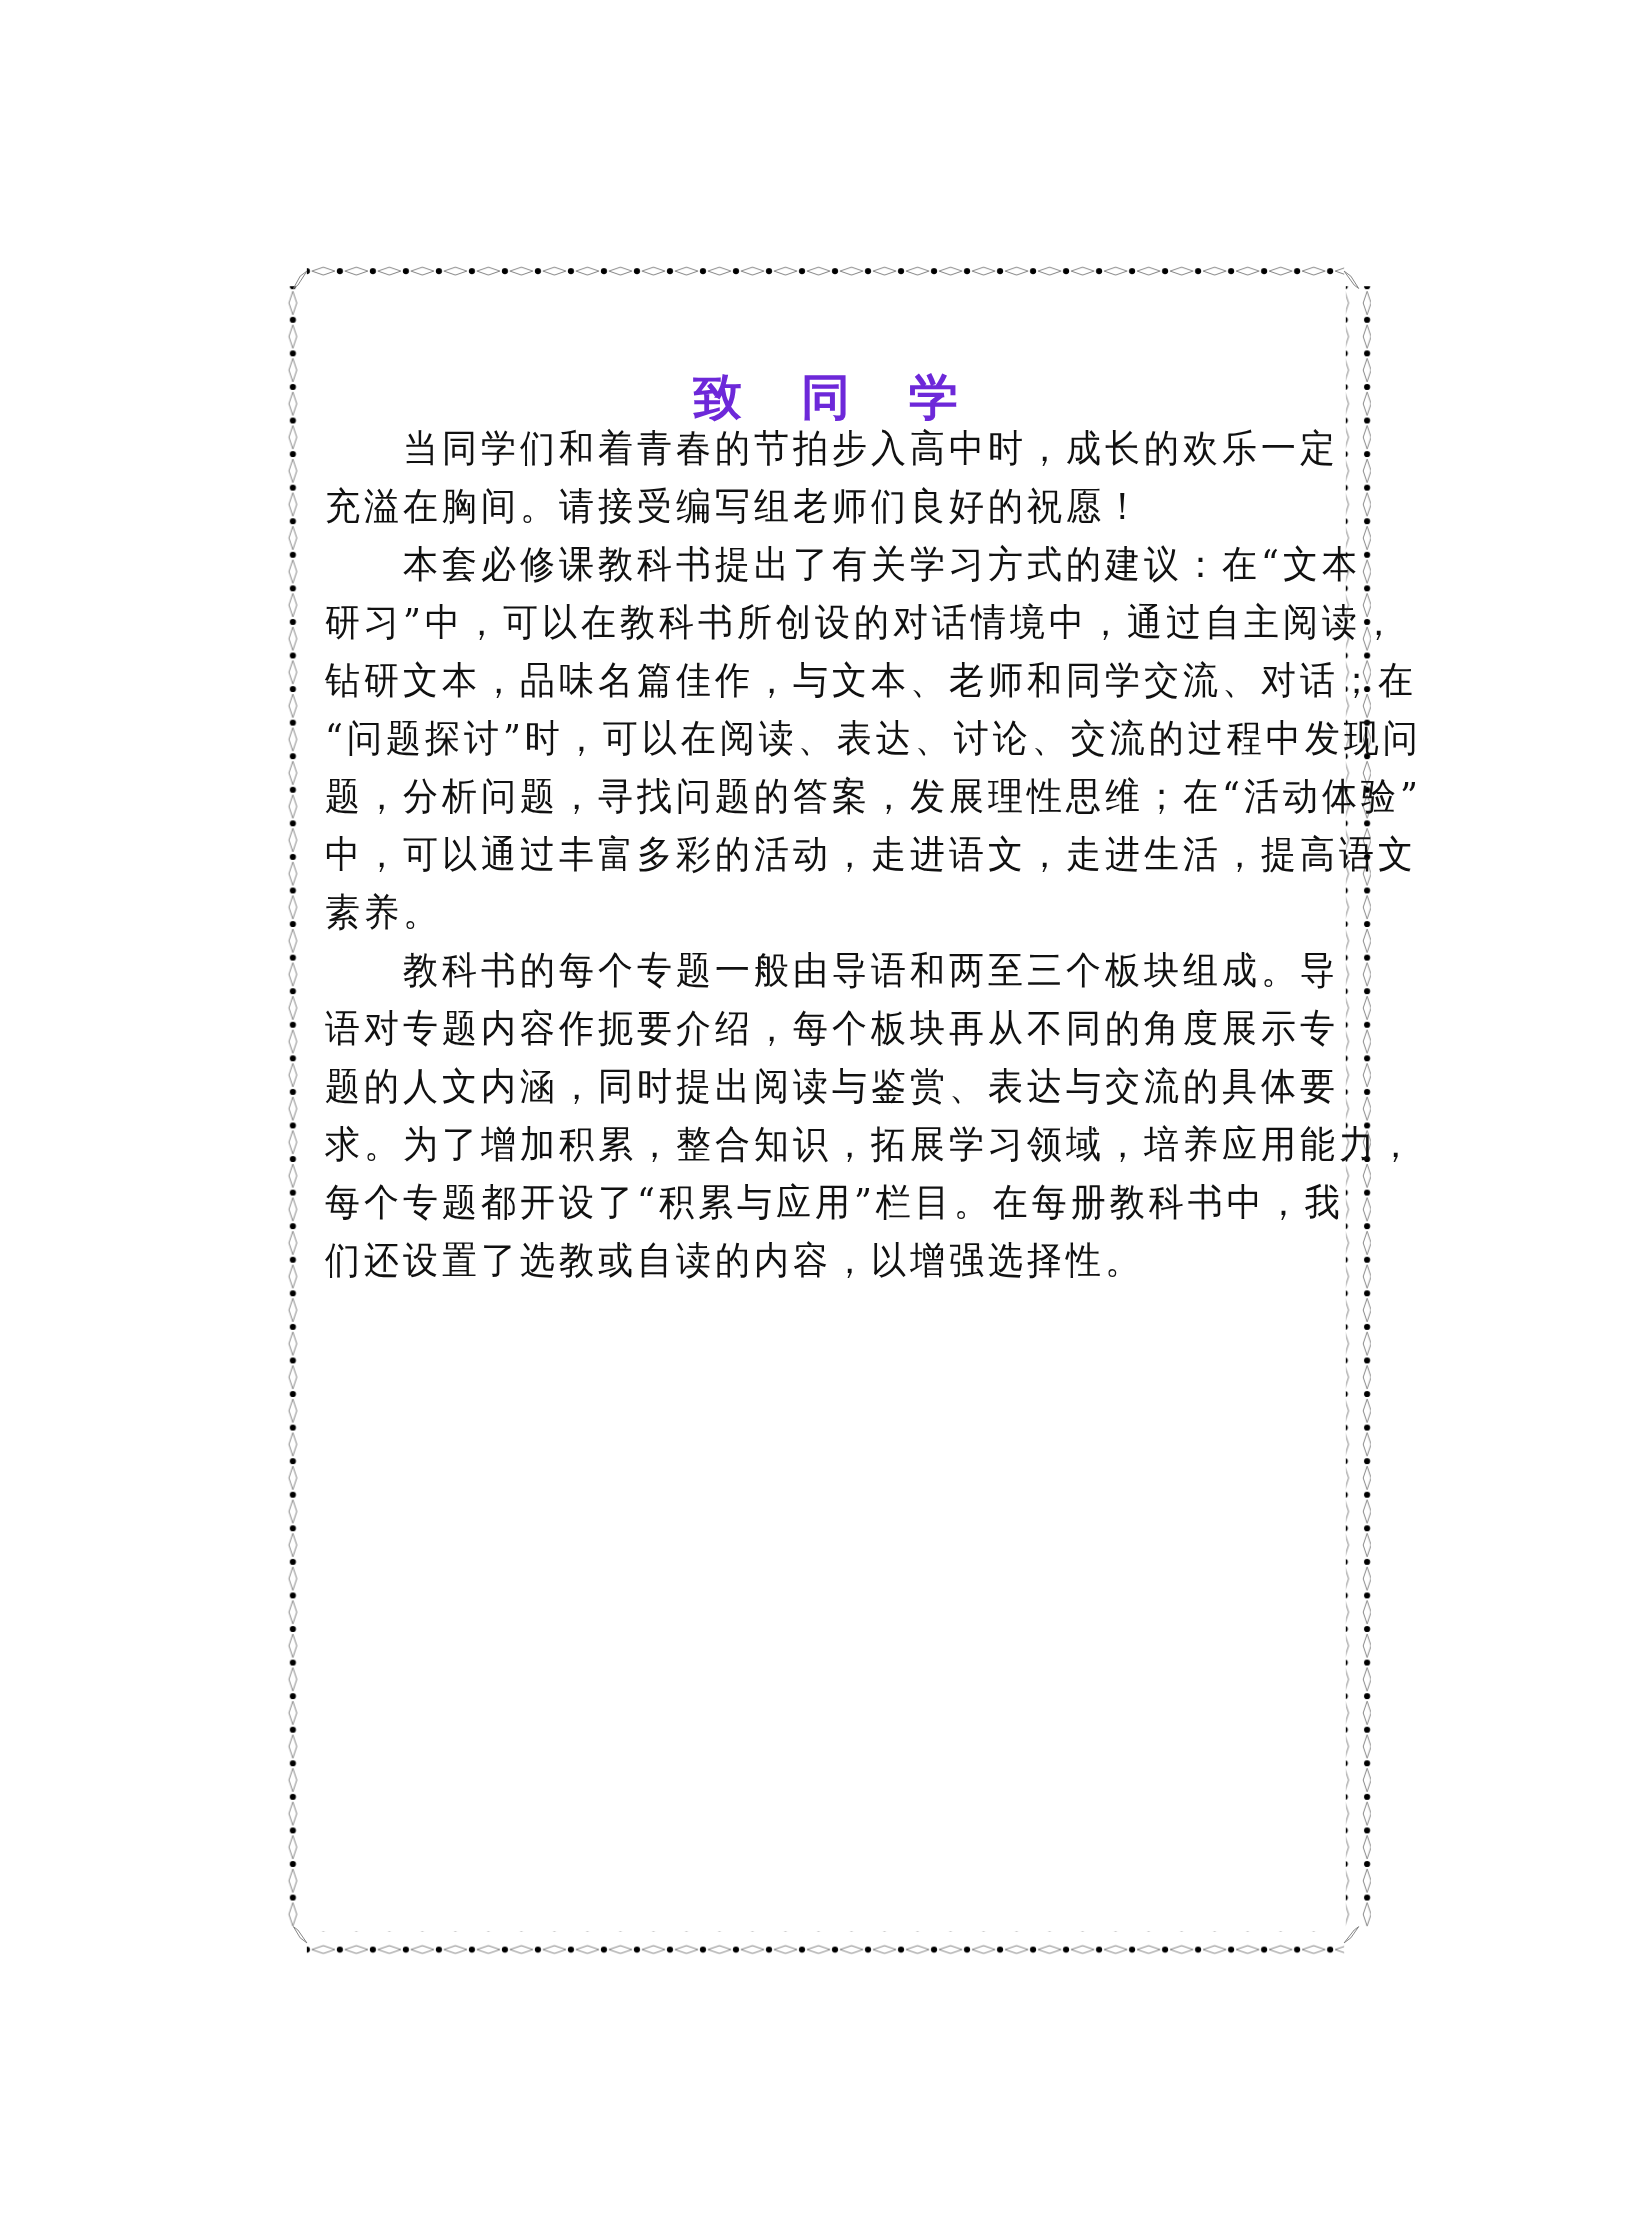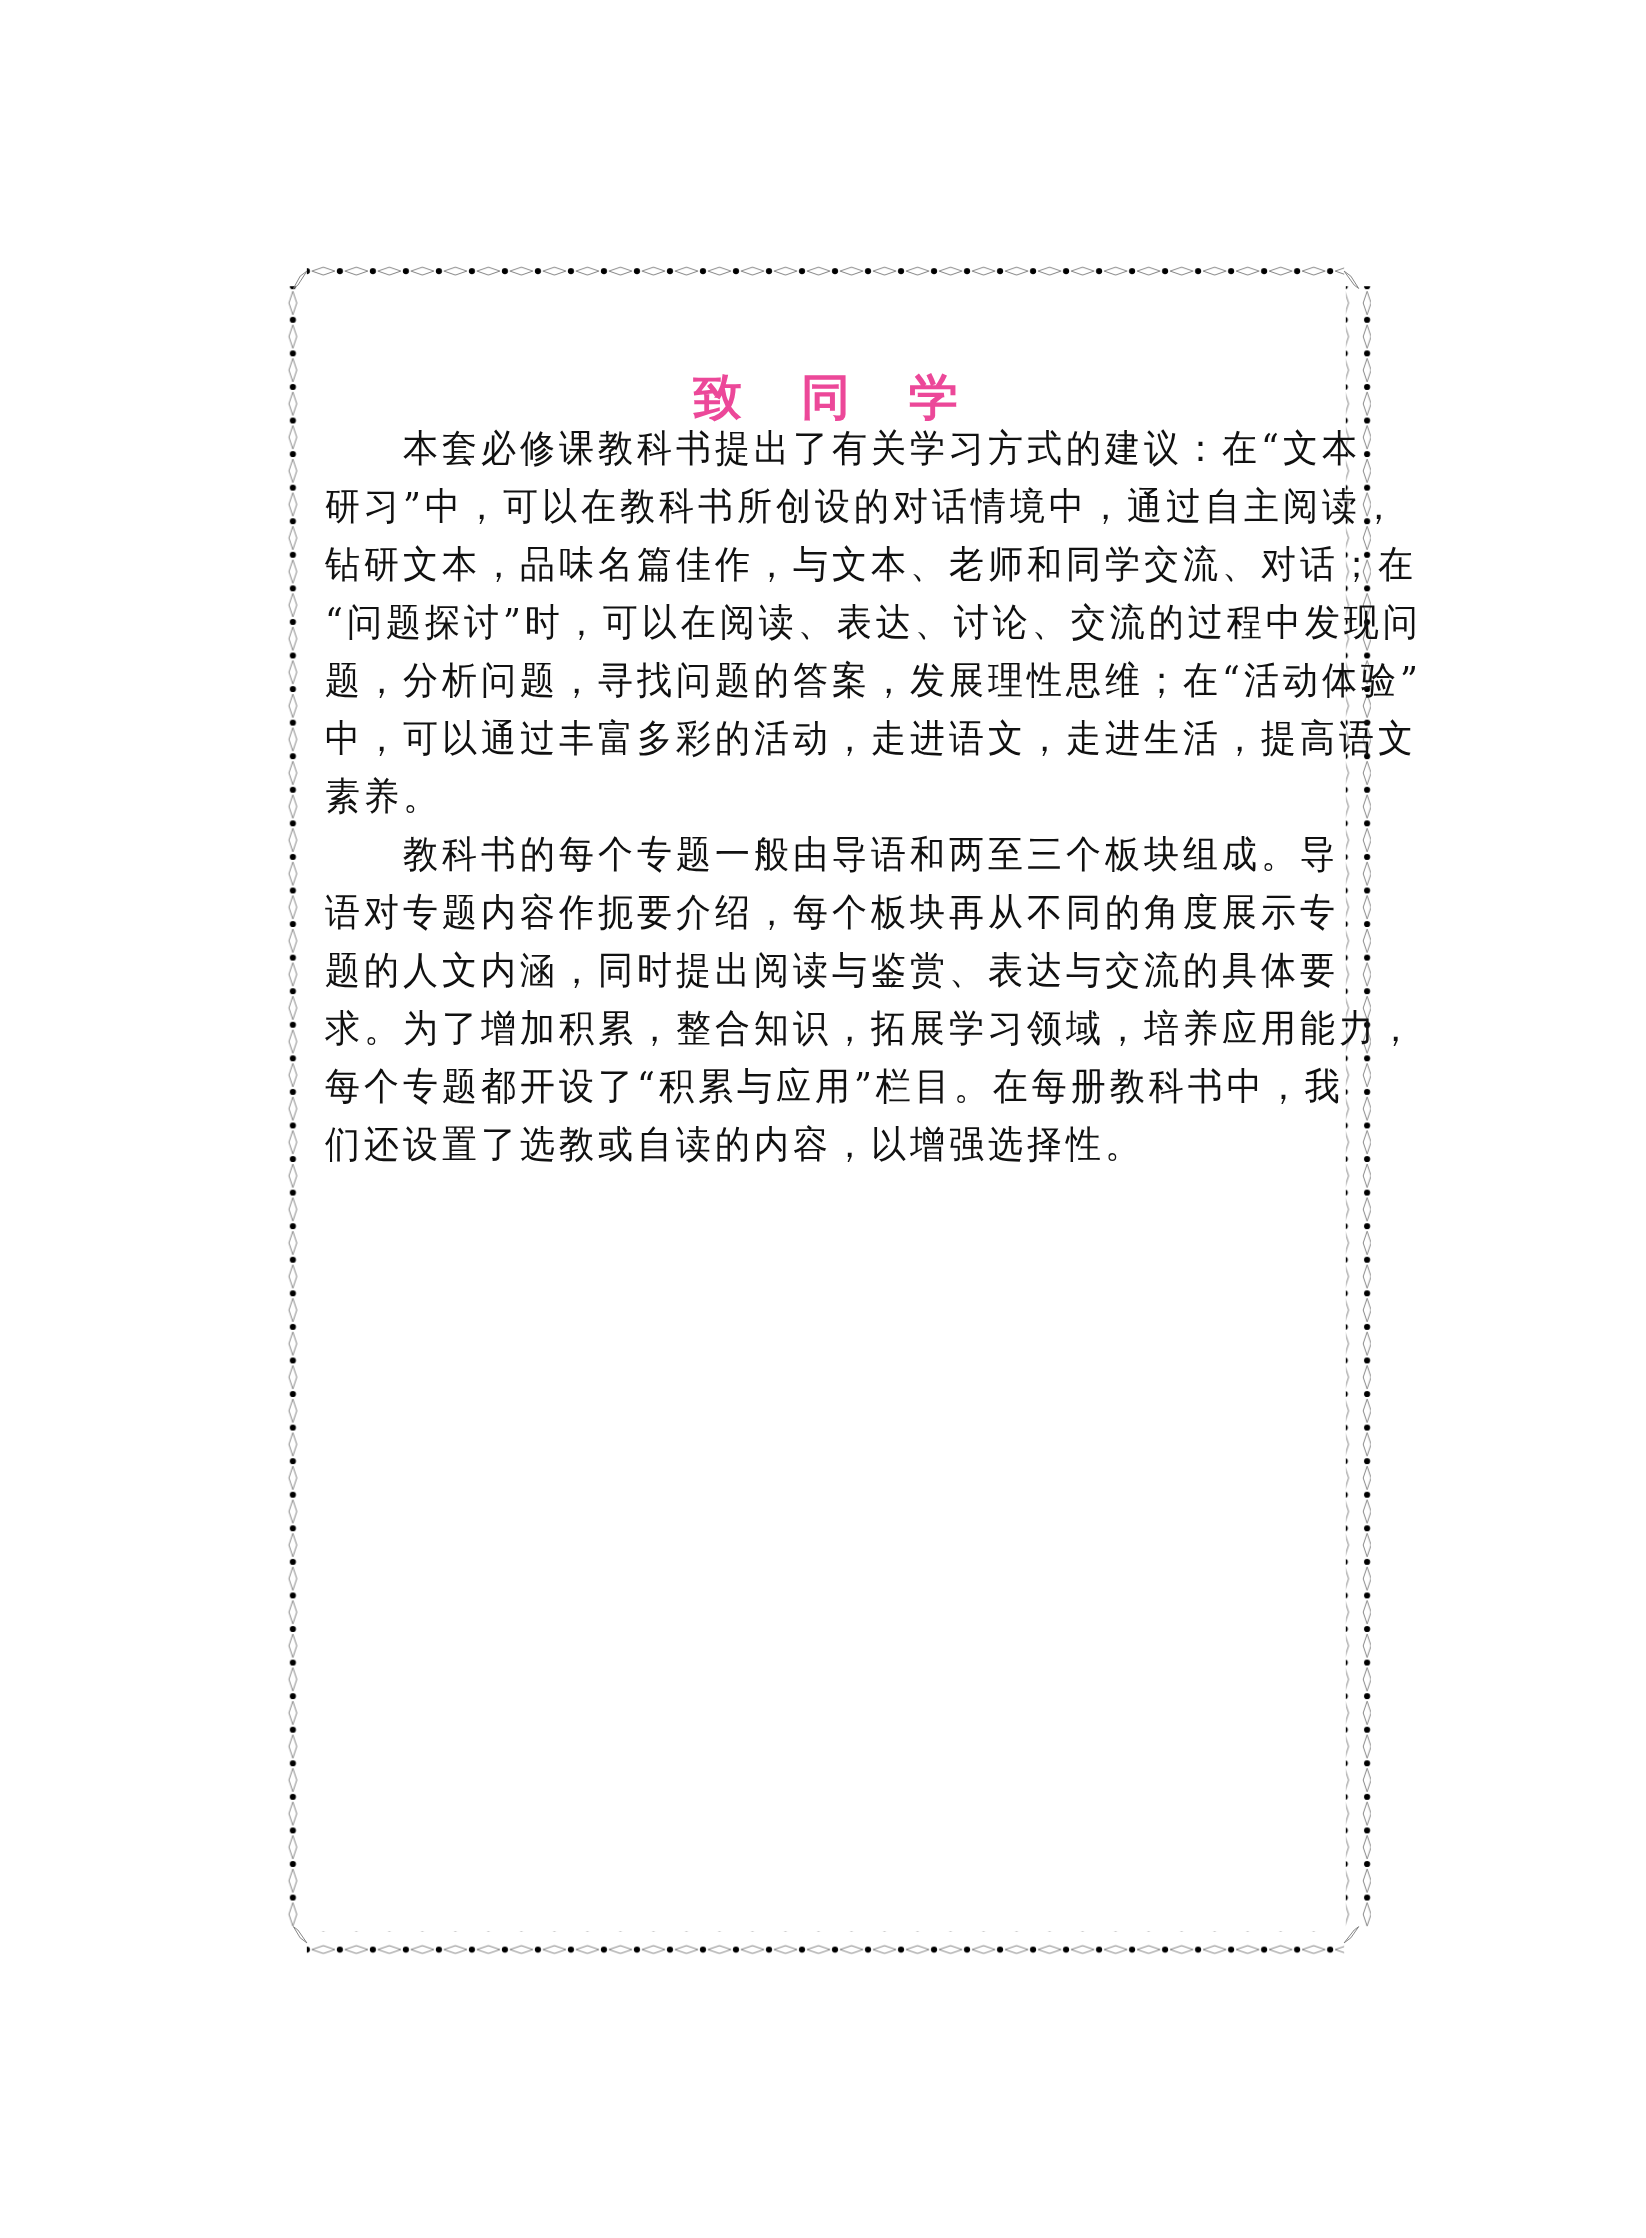--- a/index.html
+++ b/index.html
@@ -32,21 +32,21 @@
     position: absolute;
     top: 334px;
     left: 292px;
     width: 1067px;
     text-align: center;
     font-size: 49px;
     line-height: 62px;
     font-weight: bold;
     letter-spacing: 59px;
     text-indent: 59px;
-    color: #ec4899;
+    color: #6d28d9;
     font-family: "DejaVu Sans", "Liberation Sans", sans-serif;
   }
   .body-text {
     position: absolute;
     left: 325px;
     top: 422px;
     width: 1013px;
   }
   .line {
     display: block;
@@ -92,20 +92,24 @@
     <polygon points="48,21 36,30 24,52 32,46" fill="none" stroke="#777" stroke-width="1.6"></polygon>
     <polygon points="1902,21 1914,30 1928,52 1920,46" fill="none" stroke="#777" stroke-width="1.6"></polygon>
     <polygon points="48,3009 36,3000 24,2980 32,2986" fill="none" stroke="#777" stroke-width="1.6"></polygon>
     <polygon points="1902,3009 1914,3000 1928,2980 1920,2986" fill="none" stroke="#777" stroke-width="1.6"></polygon>
   </svg>
 
   <h1 class="title">致同学</h1>
 
   <div class="body-text">
     <div>
+      <span class="line indent">当同学们和着青春的节拍步入高中时，成长的欢乐一定</span>
+      <span class="line">充溢在胸间。请接受编写组老师们良好的祝愿！</span>
+    </div>
+    <div>
       <span class="line indent">本套必修课教科书提出了有关学习方式的建议：在“文本</span>
       <span class="line">研习”中，可以在教科书所创设的对话情境中，通过自主阅读，</span>
       <span class="line">钻研文本，品味名篇佳作，与文本、老师和同学交流、对话；在</span>
       <span class="line">“问题探讨”时，可以在阅读、表达、讨论、交流的过程中发现问</span>
       <span class="line">题，分析问题，寻找问题的答案，发展理性思维；在“活动体验”</span>
       <span class="line">中，可以通过丰富多彩的活动，走进语文，走进生活，提高语文</span>
       <span class="line">素养。</span>
     </div>
     <div>
       <span class="line indent">教科书的每个专题一般由导语和两至三个板块组成。导</span>

